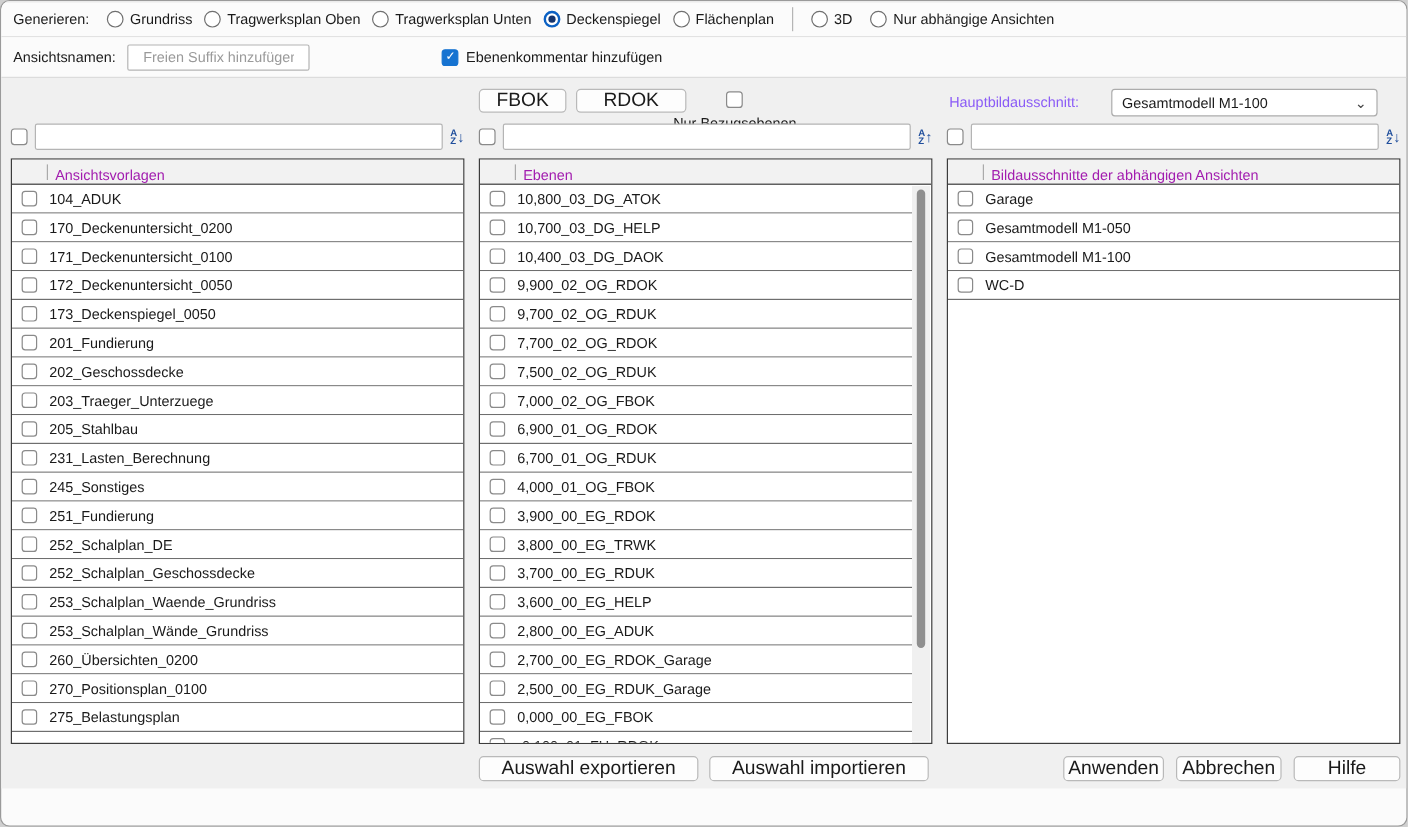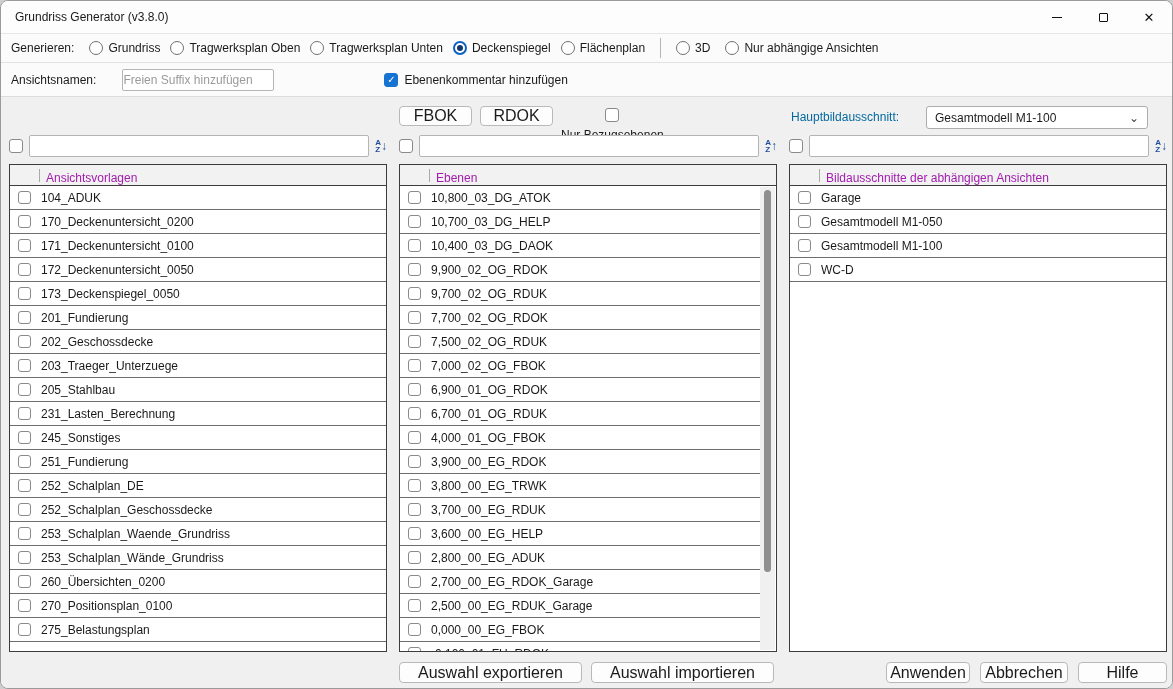--- a/index.html
+++ b/index.html
@@ -18,33 +18,33 @@
   .ico-close{ font-size:13px; color:#111; line-height:1; }
   
   .row-radios{ height:30px; display:flex; align-items:center; padding:0 10px; gap:15px; background:#fbfbfb; border-top:1px solid #e6e6e6; border-bottom:1px solid #e2e2e2; }
   .row-label{ font-size:12px; color:#1a1a1a; }
   .radio-item{ display:flex; align-items:center; gap:5px; font-size:12px; color:#1a1a1a; cursor:pointer; }
   .radio{ width:14px; height:14px; border:1px solid #707070; border-radius:50%; background:#fff; flex:0 0 auto; }
   .radio.sel{ border:2px solid #0b61c4; position:relative; }
   .radio.sel::after{ content:""; position:absolute; inset:2px; background:#15356e; border-radius:50%; }
   .vdivider{ width:1px; height:20px; background:#b5b5b5; }
   .row-viewname{ height:34px; display:flex; align-items:center; padding:0 10px; gap:10px; background:#fbfbfb; border-bottom:1px solid #dcdcdc; }
-  .text-input{ width:152px; height:22px; border:1px solid #b4b4b4; border-radius:2px; padding:0 0; font-size:12px; font-family:"Liberation Sans",sans-serif; color:#222; background:#fff;margin-left:16px; }
+  .text-input{ width:152px; height:22px; border:1px solid #b4b4b4; border-radius:2px; padding:0 12px; font-size:12px; font-family:"Liberation Sans",sans-serif; color:#222; background:#fff; }
   .text-input::placeholder{ color:#9a9a9a; }
   .chk{ width:14px; height:14px; border:1px solid #8a8a8a; border-radius:3px; background:#fff; flex:0 0 auto; display:flex; align-items:center; justify-content:center; }
   .chk.checked{ background:#1673d1; border-color:#1673d1; }
   .chk.checked::after{ content:"✓"; color:#fff; font-size:10px; line-height:1; }
   .chk-item{ display:flex; align-items:center; gap:6px; font-size:12px; color:#1a1a1a; cursor:pointer; }
   
   .main{ position:relative; height:592px; background:#f0f0f0; }
   .btn{ background:#fdfdfd; border:1px solid #b9b9b9; border-radius:4px; font-size:16px; color:#1a1a1a; cursor:pointer; font-family:"Liberation Sans",sans-serif; }
   .fbok{ position:absolute; left:398px; top:9px; width:73px; height:20px; }
-  .rdok{ position:absolute; left:479px; top:9px; width:73px; height:20px; }
+  .rdok{ position:absolute; left:479px; top:9px; width:92px; height:20px; }
   .nur-bezug{ position:absolute; left:560px; top:11px;flex-direction:column; }
-  .hb-label{ position:absolute; left:790px; top:13px; font-size:12px; color:#0369a1; }
+  .hb-label{ position:absolute; left:790px; top:13px; font-size:12px; color:#8b5cf6; }
   .selectbox{ position:absolute; left:925px; top:9px; width:222px; height:23px; background:#fff; border:1px solid #acacac; border-radius:3px; display:flex; align-items:center; padding:0 8px; font-size:12px; color:#1a1a1a; cursor:pointer; }
   .selectbox .chev{ margin-left:auto; font-size:12px; color:#444; }
   
   .col{ position:absolute; top:38px; width:378px; }
   .col.c0{ left:8px; } .col.c1{ left:398px; } .col.c2{ left:788px; }
   .filter{ display:flex; align-items:center; gap:6px; height:22px; }
   .filter .search{ flex:1; height:22px; border:1px solid #b4b4b4; border-radius:2px; background:#fff; font-size:12px; padding:0 6px; font-family:"Liberation Sans",sans-serif; }
   .sort-btn{ display:flex; align-items:center; cursor:pointer; gap:0; }
   .sort-az{ display:flex; flex-direction:column; font-size:8px; font-weight:bold; color:#1f4e9c; line-height:7px; font-family:"Liberation Sans",sans-serif; }
   .sort-arr{ font-size:12px; color:#1f4e9c; line-height:1; }
@@ -64,34 +64,20 @@
   .f-import{ position:absolute; left:590px; top:565px; width:183px; height:21px; }
   .f-apply{ position:absolute; left:885px; top:565px; width:84px; height:21px; }
   .f-cancel{ position:absolute; left:979px; top:565px; width:88px; height:21px; }
   .f-help{ position:absolute; left:1077px; top:565px; width:89px; height:21px; }
 </style>
 </head>
 <body>
 
 <div class="dialog">
 
-  <div class="titlebar">
-    <span class="title">Grundriss Generator (v3.8.0)</span>
-    <div class="win-controls">
-      <button class="win-btn">
-          <span class="ico-min"></span>
-        </button>
-      <button class="win-btn">
-          <span class="ico-max"></span>
-        </button>
-      <button class="win-btn">
-          <span class="ico-close">✕</span>
-        </button>
-    </div>
-  </div>
 
   <div class="row-radios">
     <span class="row-label">Generieren:</span>
     <div style="display:flex;align-items:center;gap:10px;">
         <label class="radio-item">
           <span class="radio"></span>
           <span>Grundriss</span>
         </label>
         <label class="radio-item">
           <span class="radio"></span>

